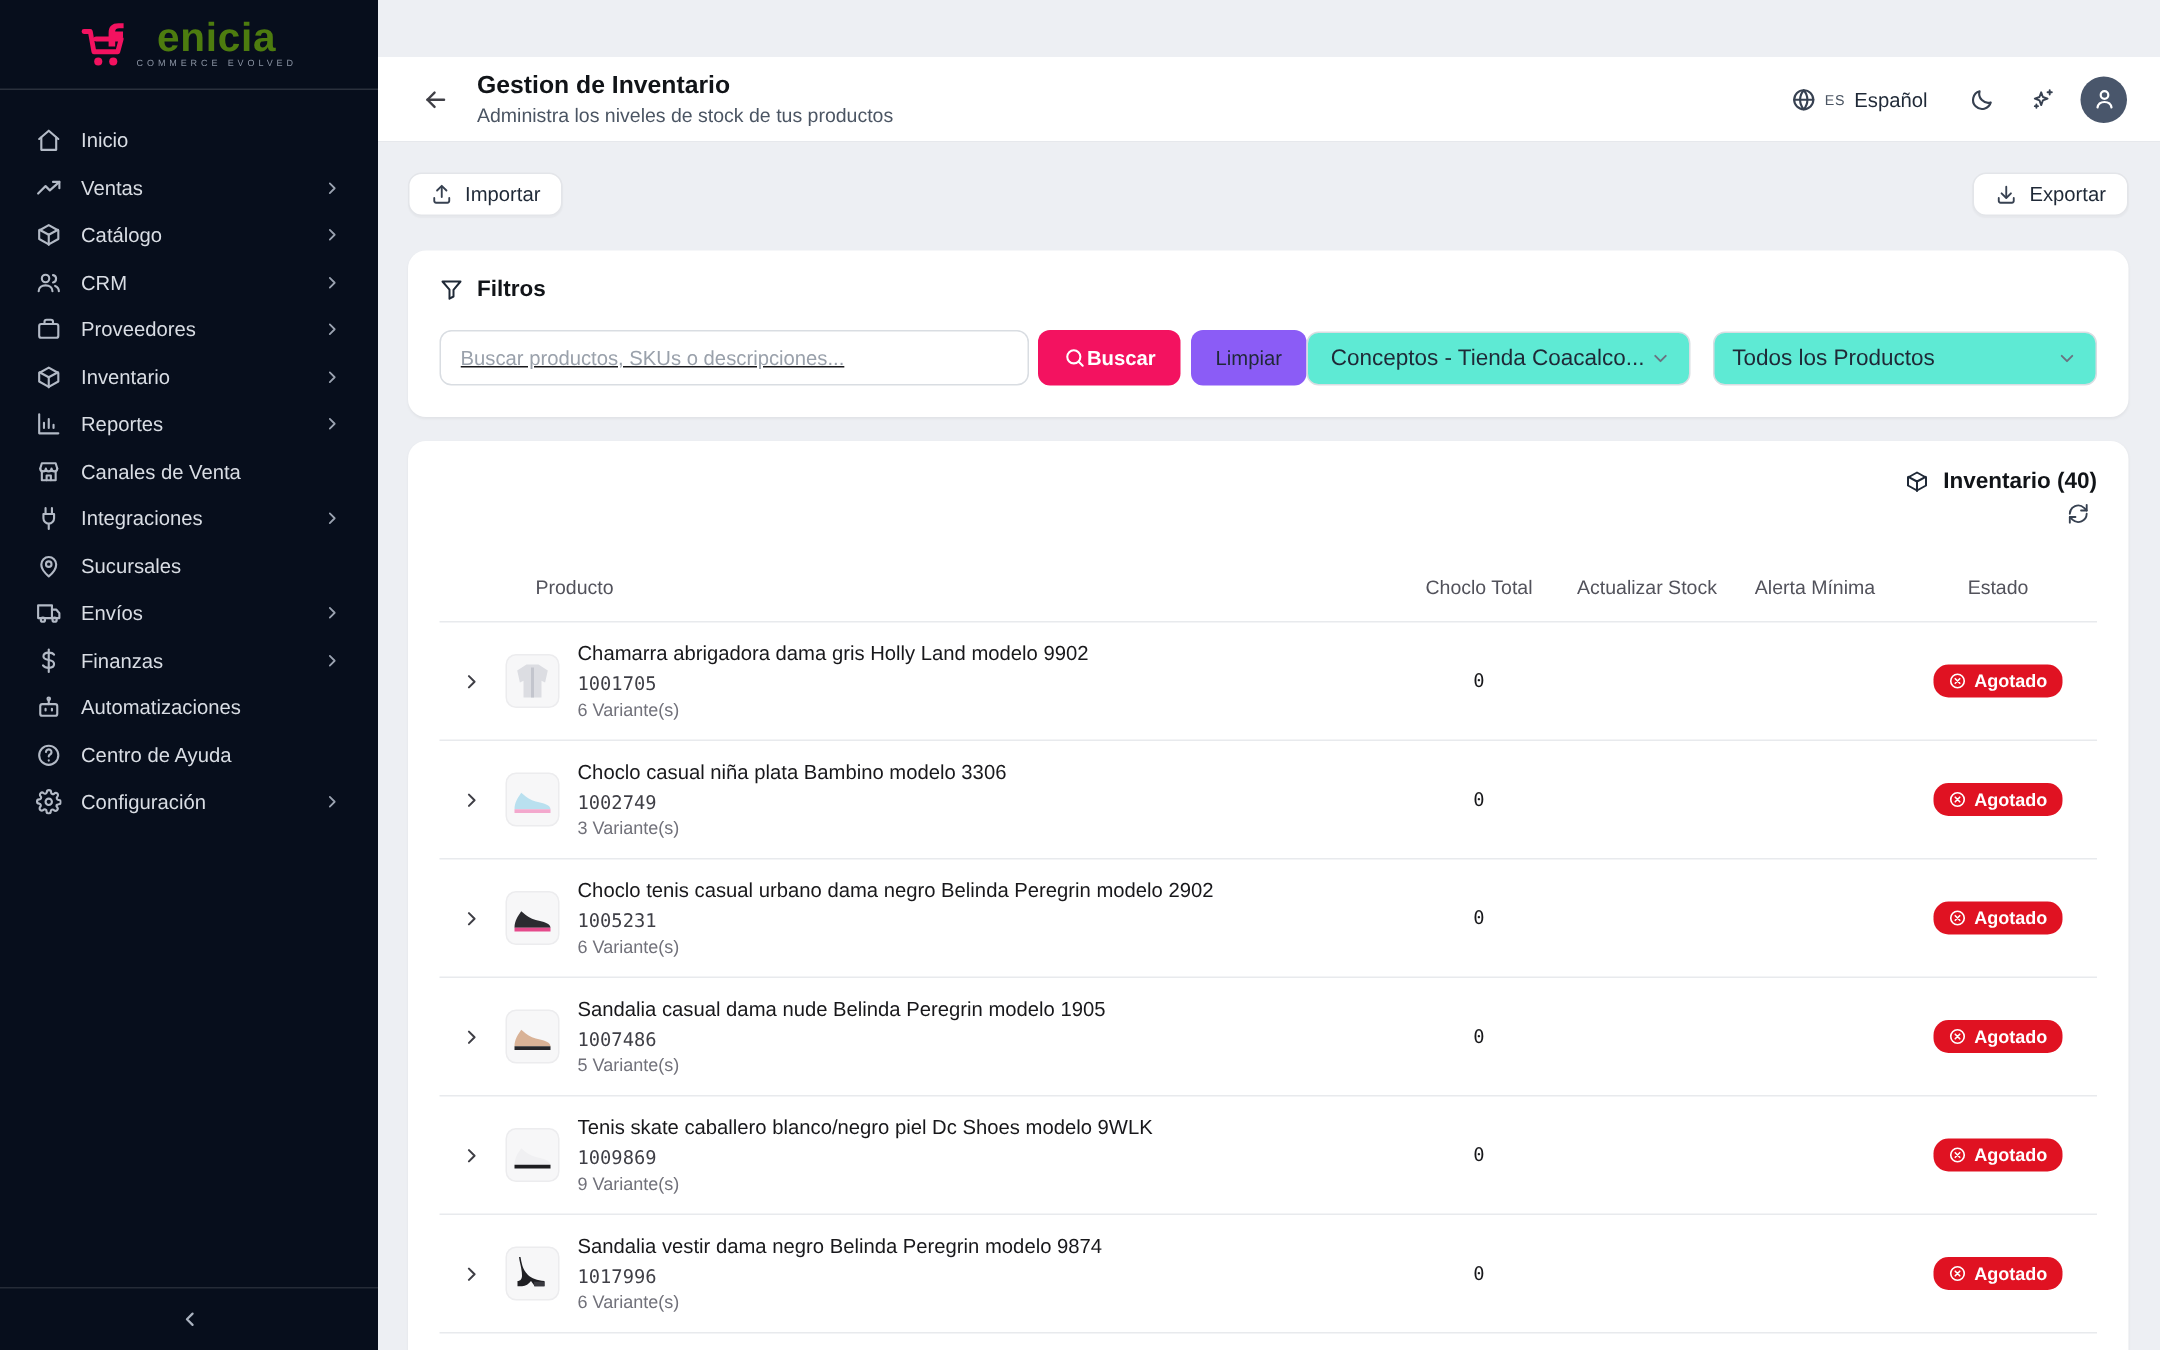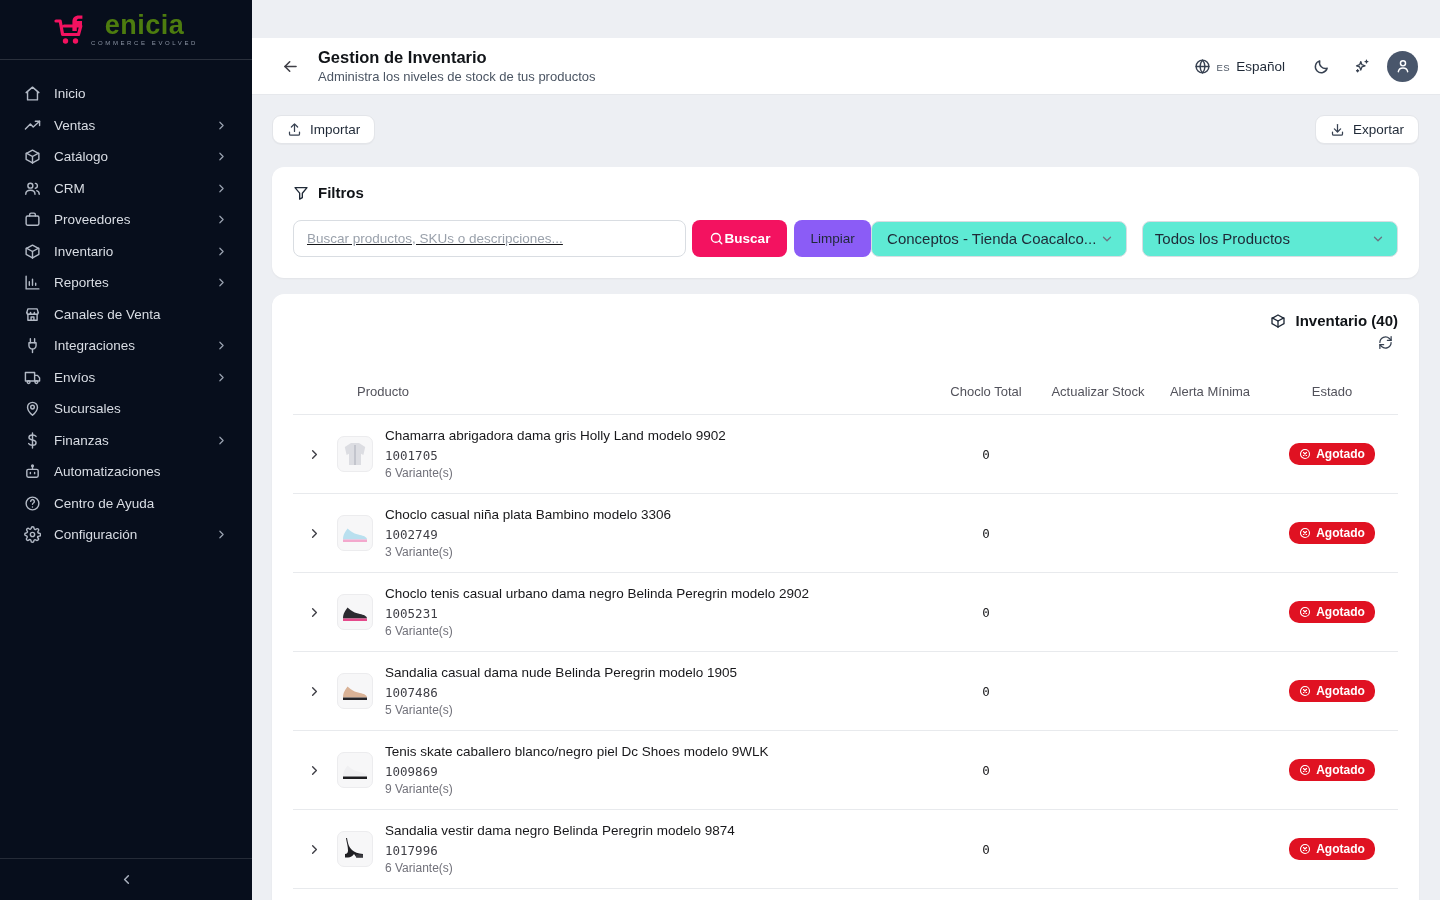--- a/index.html
+++ b/index.html
@@ -249,41 +249,41 @@
       <span>Integraciones</span>
       <span class="nav-chev">
           <svg viewBox="0 0 24 24" fill="none" stroke="currentColor" stroke-width="2.2" stroke-linecap="round" stroke-linejoin="round">
             <polyline points="9 6 15 12 9 18"></polyline>
           </svg>
         </span>
     </div>
     <div class="nav-item">
       <span class="nicon">
           <svg viewBox="0 0 24 24" fill="none" stroke="currentColor" stroke-width="2" stroke-linecap="round" stroke-linejoin="round">
+            <path d="M12 21.5S5 15.8 5 10.3a7 7 0 0 1 14 0c0 5.5-7 11.2-7 11.2z"></path>
+            <circle cx="12" cy="10" r="2.6"></circle>
+          </svg>
+        </span>
+      <span>Sucursales</span>
+    </div>
+    <div class="nav-item">
+      <span class="nicon">
+          <svg viewBox="0 0 24 24" fill="none" stroke="currentColor" stroke-width="2" stroke-linecap="round" stroke-linejoin="round">
             <path d="M2 5h13v12H2z"></path>
             <path d="M15 9h4l3 3.5V17h-7"></path>
             <circle cx="6.5" cy="18.5" r="2"></circle>
             <circle cx="17.5" cy="18.5" r="2"></circle>
           </svg>
         </span>
       <span>Envíos</span>
       <span class="nav-chev">
           <svg viewBox="0 0 24 24" fill="none" stroke="currentColor" stroke-width="2.2" stroke-linecap="round" stroke-linejoin="round">
             <polyline points="9 6 15 12 9 18"></polyline>
           </svg>
         </span>
-    </div>
-    <div class="nav-item">
-      <span class="nicon">
-          <svg viewBox="0 0 24 24" fill="none" stroke="currentColor" stroke-width="2" stroke-linecap="round" stroke-linejoin="round">
-            <path d="M12 21.5S5 15.8 5 10.3a7 7 0 0 1 14 0c0 5.5-7 11.2-7 11.2z"></path>
-            <circle cx="12" cy="10" r="2.6"></circle>
-          </svg>
-        </span>
-      <span>Sucursales</span>
     </div>
     <div class="nav-item">
       <span class="nicon">
           <svg viewBox="0 0 24 24" fill="none" stroke="currentColor" stroke-width="2" stroke-linecap="round" stroke-linejoin="round">
             <path d="M12 1.5v21"></path>
             <path d="M17 6.2c-1-1.4-2.6-1.9-5-1.9-3 0-5 1.4-5 3.5s2 3 5 3.5 5 1.5 5 3.8-2.2 3.6-5 3.6c-2.6 0-4.4-.8-5.4-2.3"></path>
           </svg>
         </span>
       <span>Finanzas</span>
       <span class="nav-chev">

